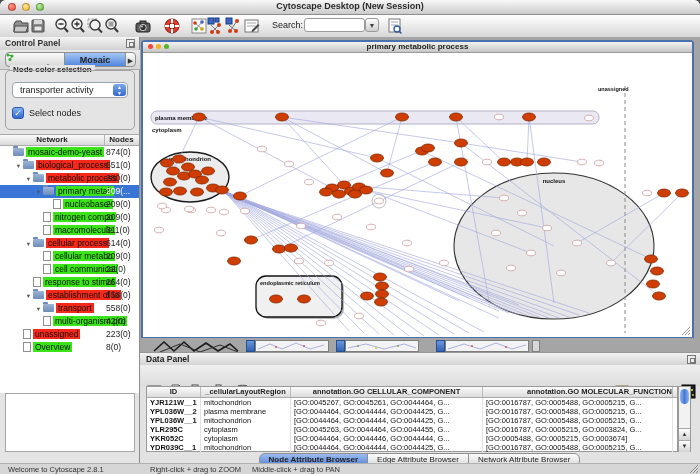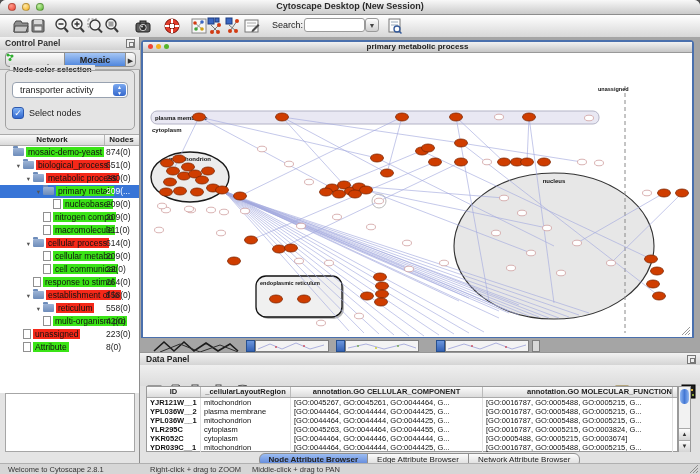--- a/index.html
+++ b/index.html
@@ -281,24 +281,24 @@
         <div class="trow" style="padding-left: 24px;"><span class="twedge">▾</span><span class="tico fold"></span><span class="tlabel r">metabolic process</span><span class="tcount">280(0)</span></div>
         <div class="trow sel" style="padding-left: 34px;"><span class="twedge">▾</span><span class="tico fold"></span><span class="tlabel g">primary metab</span><span class="tcount">209(...</span></div>
         <div class="trow" style="padding-left: 44px;"><span class="twedge"></span><span class="tico pfile"></span><span class="tlabel g">nucleobase-</span><span class="tcount">209(0)</span></div>
         <div class="trow" style="padding-left: 34px;"><span class="twedge"></span><span class="tico pfile"></span><span class="tlabel g">nitrogen compo</span><span class="tcount">209(0)</span></div>
         <div class="trow" style="padding-left: 34px;"><span class="twedge"></span><span class="tico pfile"></span><span class="tlabel g">macromolecule</span><span class="tcount">311(0)</span></div>
         <div class="trow" style="padding-left: 24px;"><span class="twedge">▾</span><span class="tico fold"></span><span class="tlabel r">cellular process</span><span class="tcount">614(0)</span></div>
         <div class="trow" style="padding-left: 34px;"><span class="twedge"></span><span class="tico pfile"></span><span class="tlabel g">cellular metabo</span><span class="tcount">209(0)</span></div>
         <div class="trow" style="padding-left: 34px;"><span class="twedge"></span><span class="tico pfile"></span><span class="tlabel g">cell communicat</span><span class="tcount">22(0)</span></div>
         <div class="trow" style="padding-left: 24px;"><span class="twedge"></span><span class="tico pfile"></span><span class="tlabel g">response to stimul</span><span class="tcount">264(0)</span></div>
         <div class="trow" style="padding-left: 24px;"><span class="twedge">▾</span><span class="tico fold"></span><span class="tlabel r">establishment of lo</span><span class="tcount">558(0)</span></div>
-        <div class="trow" style="padding-left: 34px;"><span class="twedge">▾</span><span class="tico fold"></span><span class="tlabel r">reticulum</span><span class="tcount">558(0)</span></div>
+        <div class="trow" style="padding-left: 34px;"><span class="twedge">▾</span><span class="tico fold"></span><span class="tlabel r">transport</span><span class="tcount">558(0)</span></div>
         <div class="trow" style="padding-left: 34px;"><span class="twedge"></span><span class="tico pfile"></span><span class="tlabel g">multi-organism pro</span><span class="tcount">42(0)</span></div>
         <div class="trow" style="padding-left: 14px;"><span class="twedge"></span><span class="tico pfile"></span><span class="tlabel r">unassigned</span><span class="tcount">223(0)</span></div>
-        <div class="trow" style="padding-left: 14px;"><span class="twedge"></span><span class="tico pfile"></span><span class="tlabel g">Attribute</span><span class="tcount">8(0)</span></div>
+        <div class="trow" style="padding-left: 14px;"><span class="twedge"></span><span class="tico pfile"></span><span class="tlabel g">Overview</span><span class="tcount">8(0)</span></div>
       </div>
 
     <div class="overviewbox"></div>
   </div>
 
   <div class="abs desktop">
     <div class="netwin">
       <div class="netwintitle">
         <span class="nettl" style="left:5px;background:#ee4636"></span>
         <span class="nettl" style="left:13px;background:#f5b01e"></span>

